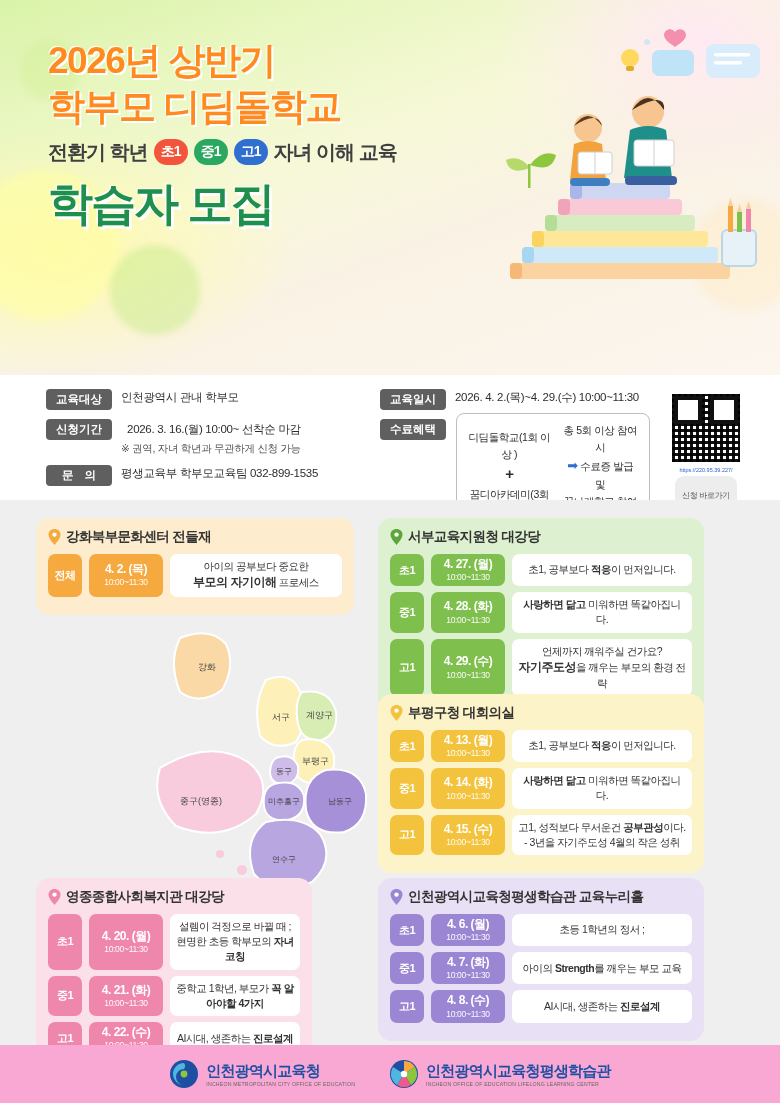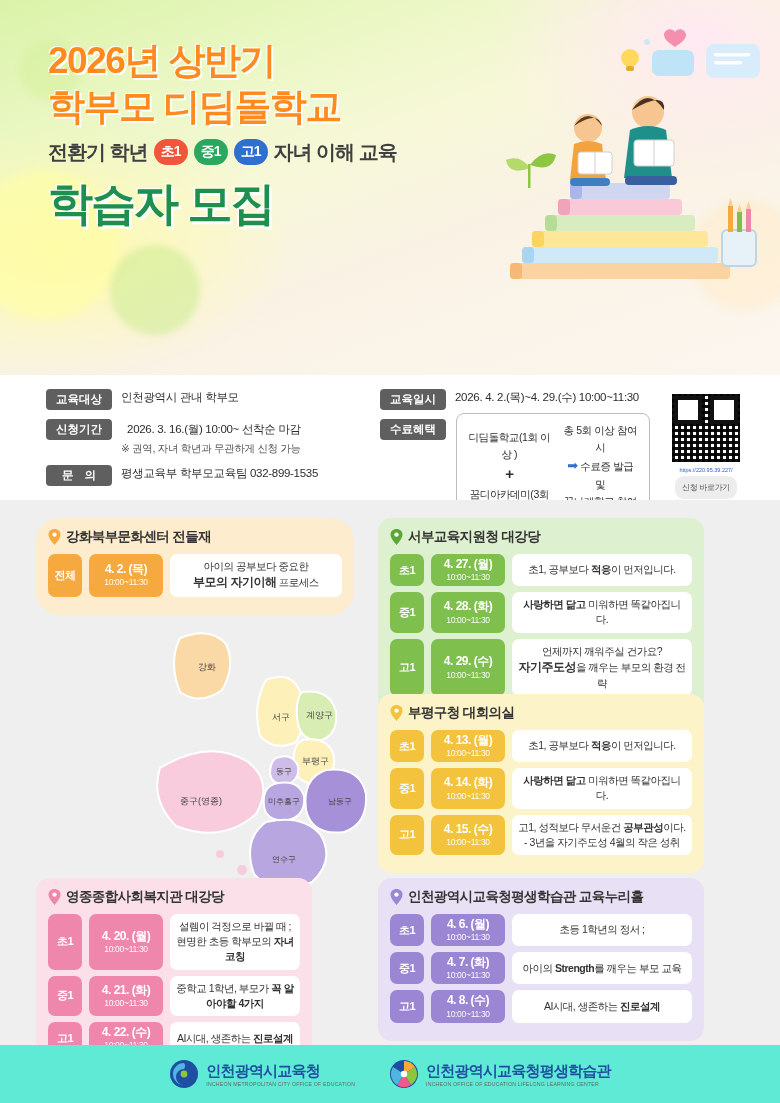--- a/index.html
+++ b/index.html
@@ -97,21 +97,21 @@
     border:3px solid #fff; position:relative;
   }
   .qr::before, .qr::after{
     content:""; position:absolute; width:20px;height:20px; border:4px solid #111; background:#fff;
   }
   .qr::before{ left:2px; top:2px; }
   .qr::after{ right:2px; top:2px; }
   .qr-url { font-size:5.5px; color:#2b5fd0; word-break:break-all; margin-top:2px; }
   .qr-btn {
     margin-top:3px; display:inline-block; background:#ededed; border-radius:9px;
-    font-size:8px; color:#555; padding:6px 7px; letter-spacing:-.3px;
+    font-size:8px; color:#555; padding:14px 7px; letter-spacing:-.3px;
   }
 
   
   .content {
     position:relative; width:780px; height:620px; background:#efefef;
     padding:18px 24px 0 24px;
   }
   .card {
     position:absolute; border-radius:14px; padding:10px 12px 12px 12px;
   }
@@ -131,37 +131,37 @@
   .date .t { font-size:8.5px; opacity:.95; margin-top:1px; letter-spacing:-.3px;}
   .desc {
     flex:1; background:#fff; border-radius:7px; display:flex; flex-direction:column;
     align-items:center; justify-content:center; text-align:center;
     font-size:10.5px; color:#333; line-height:1.45; padding:5px 6px; letter-spacing:-.5px;
   }
   .desc b { font-weight:bold; }
   .desc .big { font-size:12px; font-weight:bold; }
 
   
-  .c-orange { background:#fdeccd;border-radius:24px; }
+  .c-orange { background:#fdeccd; }
   .c-orange .chip, .c-orange .date { background:#f5a93f; }
   .c-green { background:#ddf0cf; }
   .c-green .chip, .c-green .date { background:#7fbf4d; }
   .c-yellow { background:#fdf3c8; }
   .c-yellow .chip, .c-yellow .date { background:#f3c33d; }
   .c-pink { background:#fbe0ea; }
   .c-pink .chip, .c-pink .date { background:#ef87ad; }
   .c-purple { background:#e8e0f5; }
   .c-purple .chip, .c-purple .date { background:#9b86d4; }
 
   
   .map { position:absolute; left:150px; top:118px; width:270px; height:320px; }
 
   
   .footer {
-    position:absolute; bottom:0; left:0; width:780px; height:58px; background:#5eead4;
+    position:absolute; bottom:0; left:0; width:780px; height:58px; background:#f9a8d4;
     display:flex; align-items:center; justify-content:center; gap:34px;
   }
   .logo { display:flex; align-items:center; gap:7px; }
   .logo-mark { width:30px; height:30px; border-radius:50%; flex:none; }
   .logo-txt .ko { font-size:15px; font-weight:bold; color:#1f4fa3; letter-spacing:-.8px; }
   .logo-txt .en { font-size:5.2px; color:#666; letter-spacing:.2px; }
   .logo-txt .ko.g { color:#1f4fa3; }
 </style>
 </head>
 <body>

